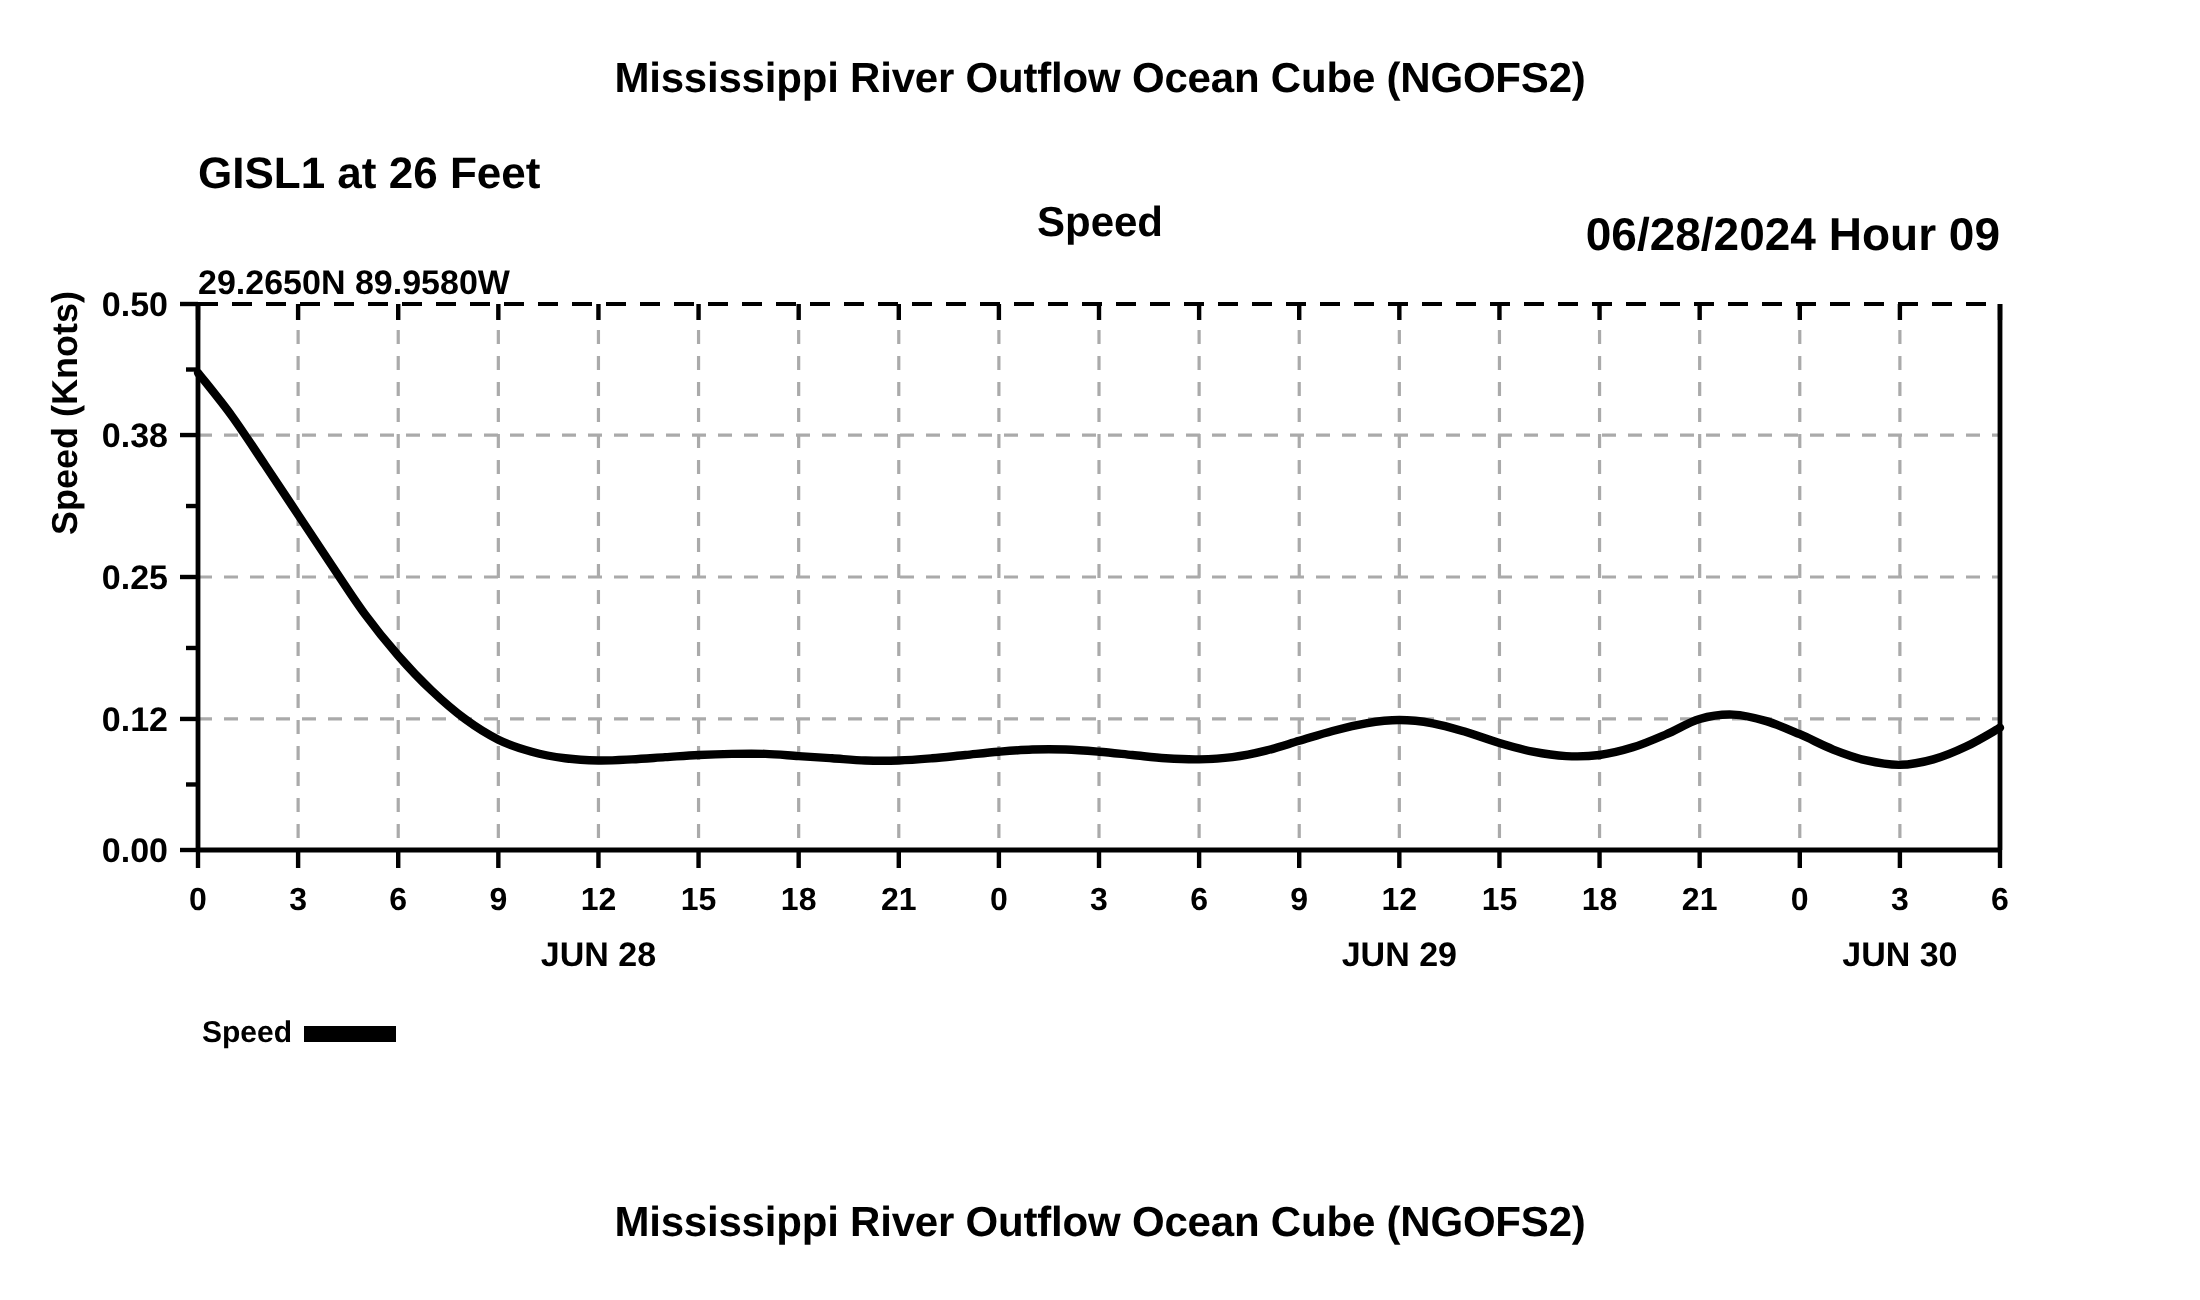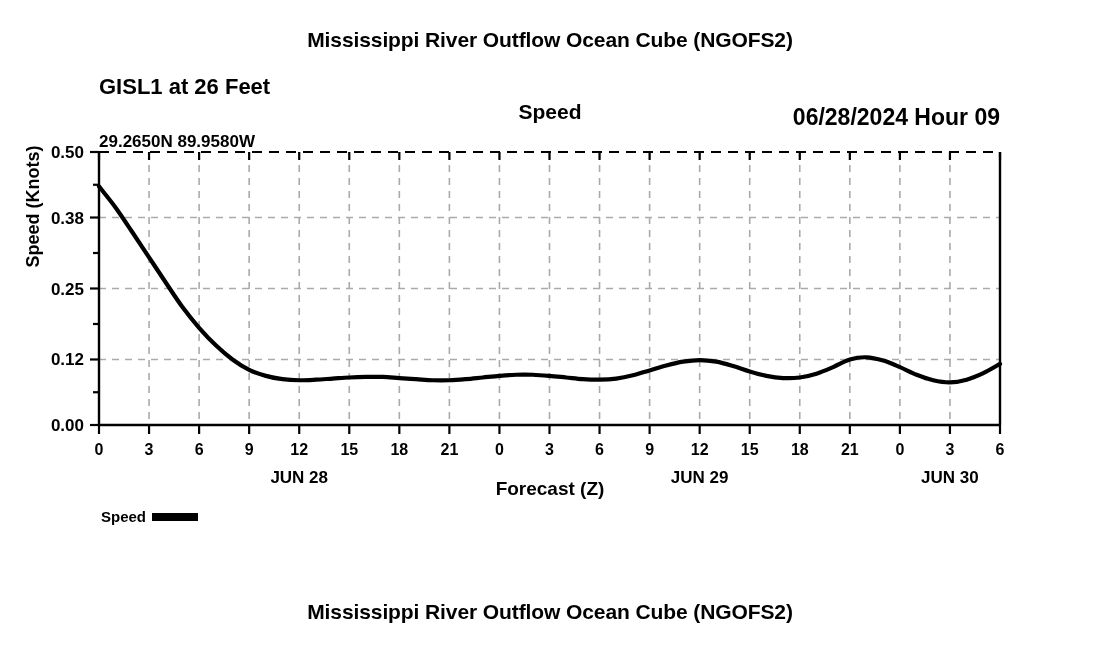--- a/index.html
+++ b/index.html
@@ -276,21 +276,20 @@
           <line x1="99" y1="425" x2="1000" y2="425" stroke="#000" stroke-width="2.4"></line>
           <line x1="99" y1="152" x2="1000" y2="152" stroke="#000" stroke-width="2" stroke-dasharray="10,7"></line>
           <line x1="1000" y1="152" x2="1000" y2="425" stroke="#000" stroke-width="2.4"></line>
         </g>
       <g id="series-layer">
           <path d="M 99.00 186.40 C 101.78 189.95, 110.12 200.05, 115.69 207.69 C 121.25 215.34, 126.81 223.98, 132.37 232.26 C 137.93 240.54, 143.49 249.01, 149.06 257.38 C 154.62 265.75, 160.18 274.21, 165.74 282.49 C 171.30 290.78, 176.86 299.51, 182.43 307.06 C 187.99 314.62, 193.55 321.44, 199.11 327.81 C 204.67 334.18, 210.23 340.01, 215.80 345.28 C 221.36 350.56, 226.92 355.38, 232.48 359.48 C 238.04 363.58, 243.60 367.12, 249.17 369.85 C 254.73 372.58, 260.29 374.31, 265.85 375.86 C 271.41 377.41, 276.98 378.41, 282.54 379.14 C 288.10 379.86, 293.66 380.14, 299.22 380.23 C 304.78 380.32, 310.35 379.96, 315.91 379.68 C 321.47 379.41, 327.03 378.95, 332.59 378.59 C 338.15 378.23, 343.72 377.77, 349.28 377.50 C 354.84 377.23, 360.40 377.04, 365.96 376.95 C 371.52 376.86, 377.09 376.77, 382.65 376.95 C 388.21 377.13, 393.77 377.68, 399.33 378.04 C 404.90 378.41, 410.46 378.77, 416.02 379.14 C 421.58 379.50, 427.14 380.05, 432.70 380.23 C 438.27 380.41, 443.83 380.41, 449.39 380.23 C 454.95 380.05, 460.51 379.59, 466.07 379.14 C 471.64 378.68, 477.20 378.04, 482.76 377.50 C 488.32 376.95, 493.88 376.31, 499.44 375.86 C 505.01 375.41, 510.57 374.95, 516.13 374.77 C 521.69 374.59, 527.25 374.59, 532.81 374.77 C 538.38 374.95, 543.94 375.41, 549.50 375.86 C 555.06 376.31, 560.62 376.95, 566.19 377.50 C 571.75 378.04, 577.31 378.77, 582.87 379.14 C 588.43 379.50, 593.99 379.77, 599.56 379.68 C 605.12 379.59, 610.68 379.32, 616.24 378.59 C 621.80 377.86, 627.36 376.68, 632.93 375.31 C 638.49 373.95, 644.05 372.04, 649.61 370.40 C 655.17 368.76, 660.73 366.94, 666.30 365.49 C 671.86 364.03, 677.42 362.57, 682.98 361.66 C 688.54 360.75, 694.10 360.03, 699.67 360.03 C 705.23 360.03, 710.79 360.66, 716.35 361.66 C 721.91 362.66, 727.48 364.39, 733.04 366.03 C 738.60 367.67, 744.16 369.85, 749.72 371.49 C 755.28 373.13, 760.85 374.77, 766.41 375.86 C 771.97 376.95, 777.53 377.77, 783.09 378.04 C 788.65 378.32, 794.22 378.23, 799.78 377.50 C 805.34 376.77, 810.90 375.40, 816.46 373.68 C 822.02 371.95, 827.59 369.49, 833.15 367.12 C 838.71 364.76, 844.27 361.12, 849.83 359.48 C 855.40 357.84, 860.96 357.11, 866.52 357.30 C 872.08 357.48, 877.64 358.93, 883.20 360.57 C 888.77 362.21, 894.33 364.76, 899.89 367.12 C 905.45 369.49, 911.01 372.58, 916.57 374.77 C 922.14 376.95, 927.70 378.95, 933.26 380.23 C 938.82 381.50, 944.38 382.50, 949.94 382.41 C 955.51 382.32, 961.07 381.23, 966.63 379.68 C 972.19 378.13, 977.75 375.77, 983.31 373.13 C 988.88 370.49, 997.22 365.39, 1000.00 363.85" fill="none" stroke="#000000" stroke-width="4.2" stroke-linecap="round" stroke-linejoin="round"></path>
         </g>
     </svg>
   </div>
 
-  <div class="xlabel">Forecast (Z)</div>
 
   <div class="legend">
     <div>Speed</div>
     <div class="legend-swatch"></div>
   </div>
 
   <div class="bottom-title">Mississippi River Outflow Ocean Cube (NGOFS2)</div>
 
 </div>
 

